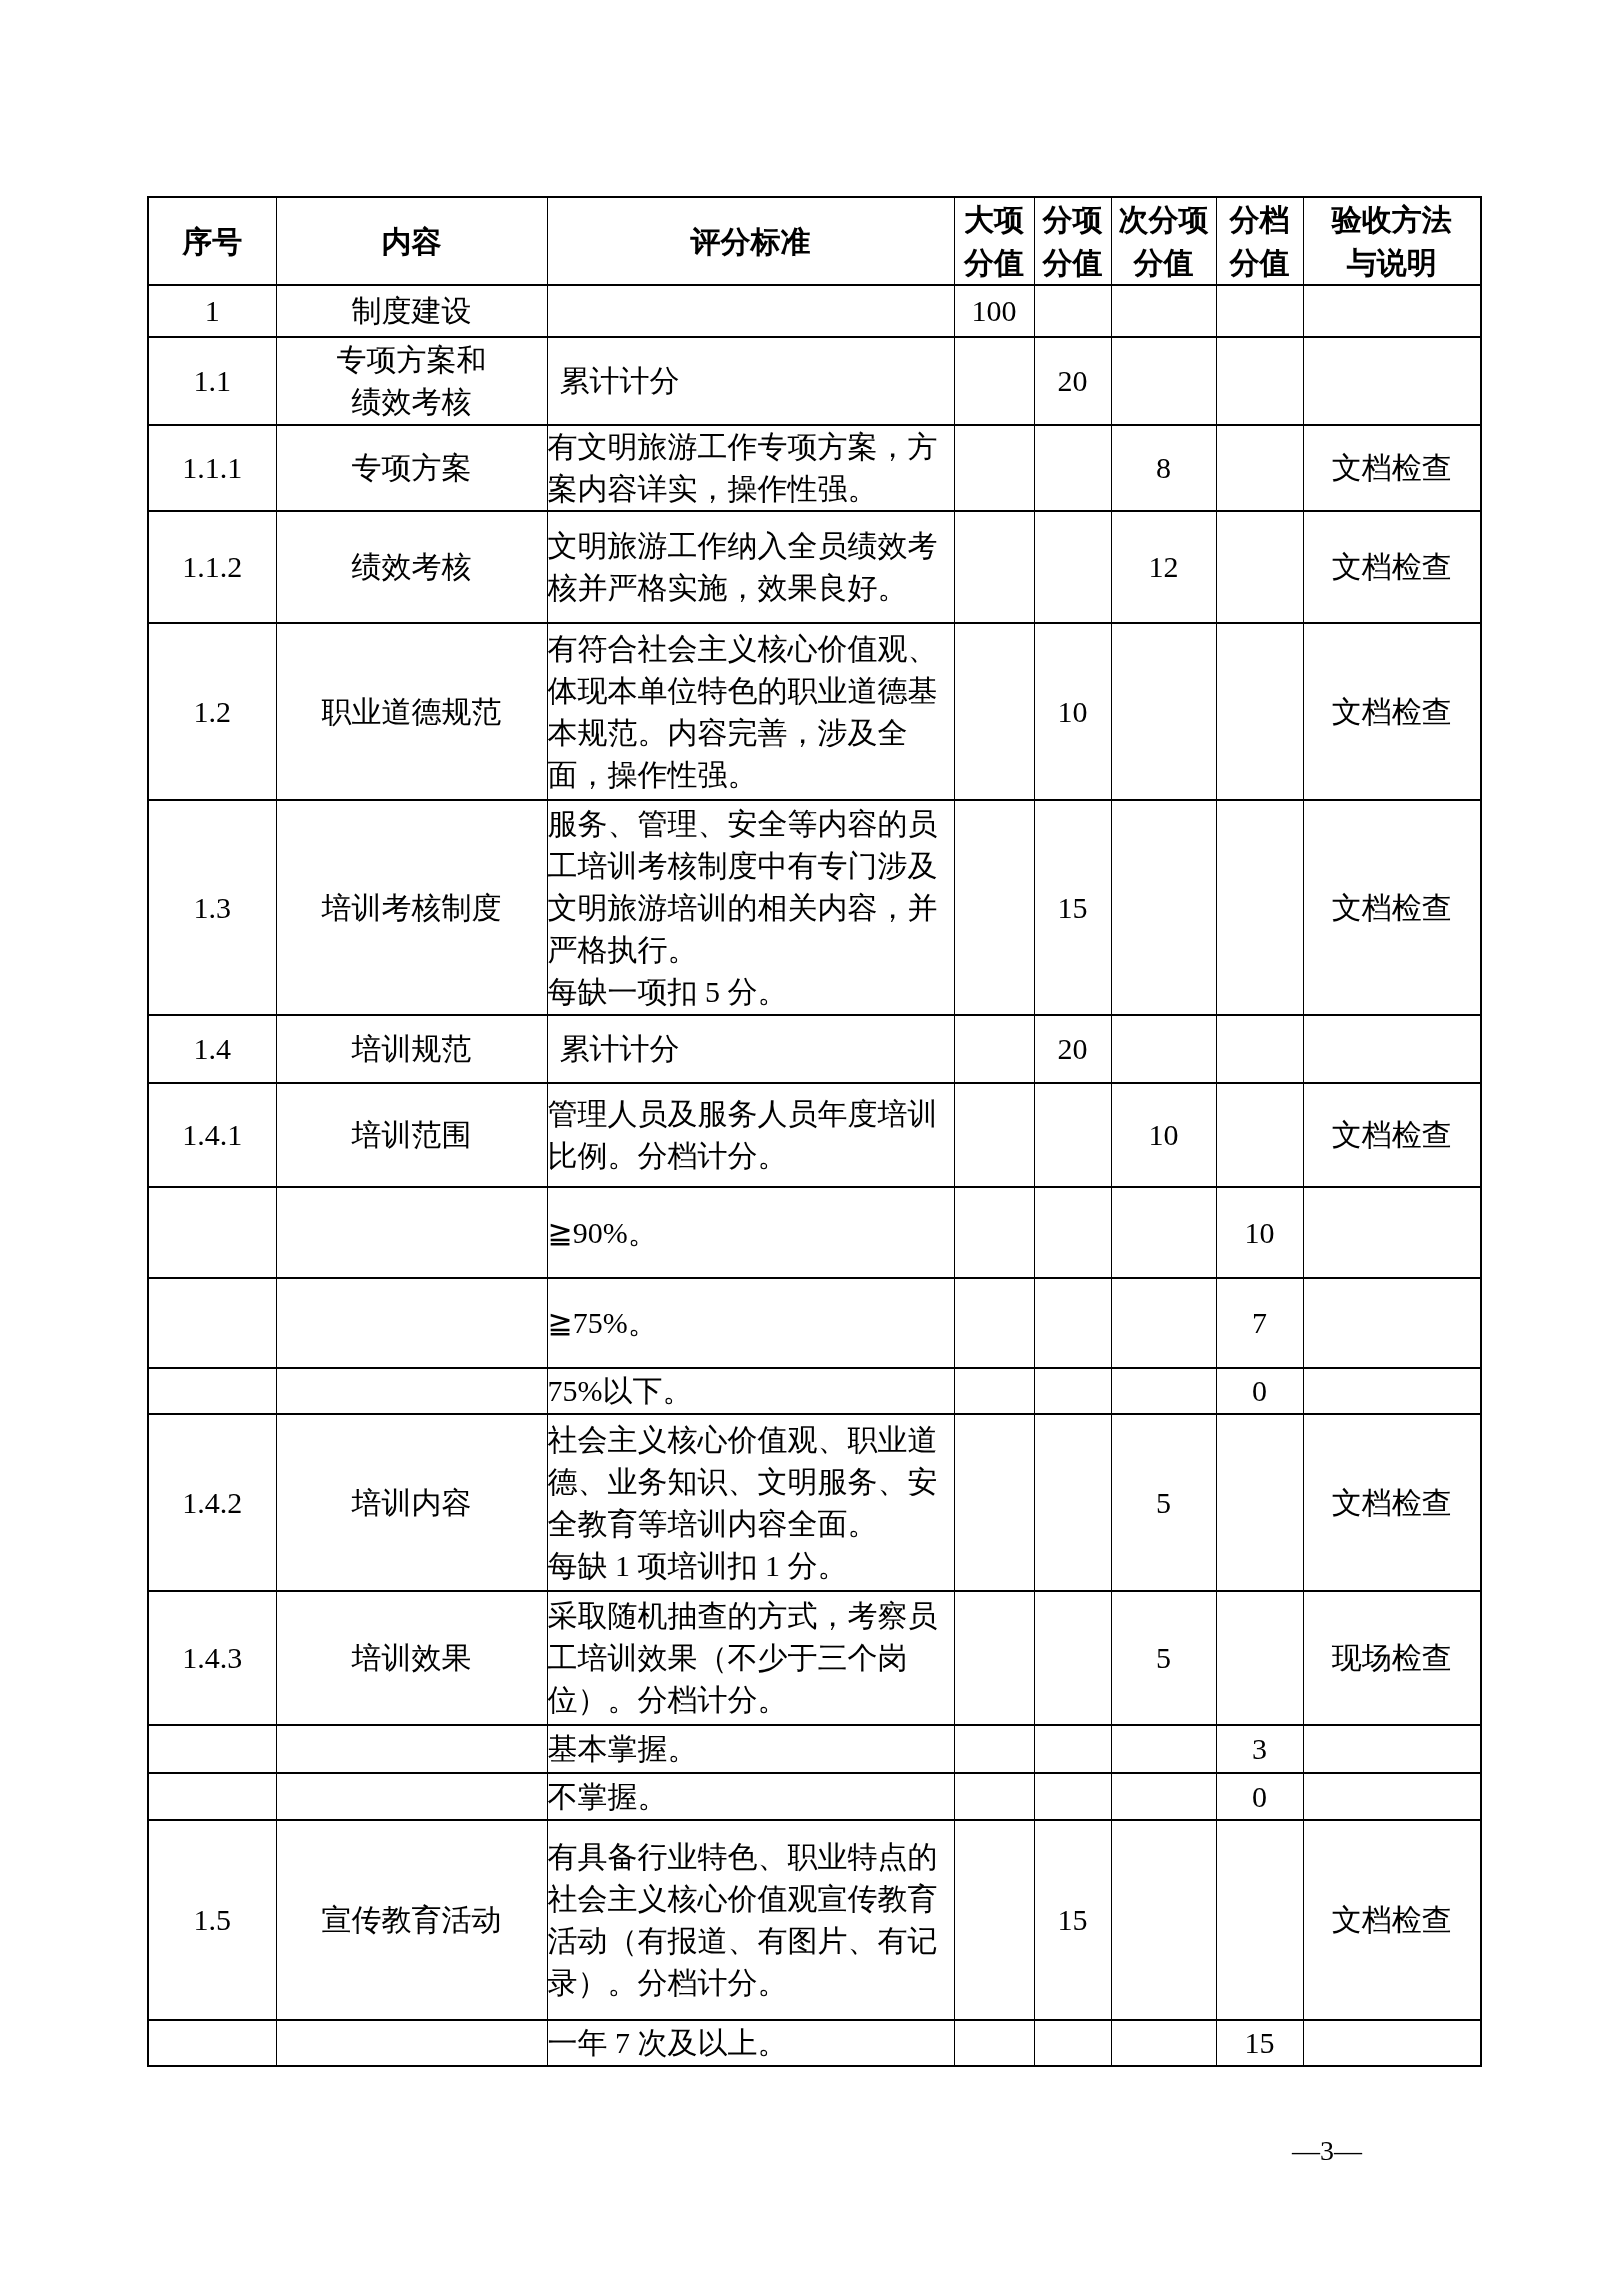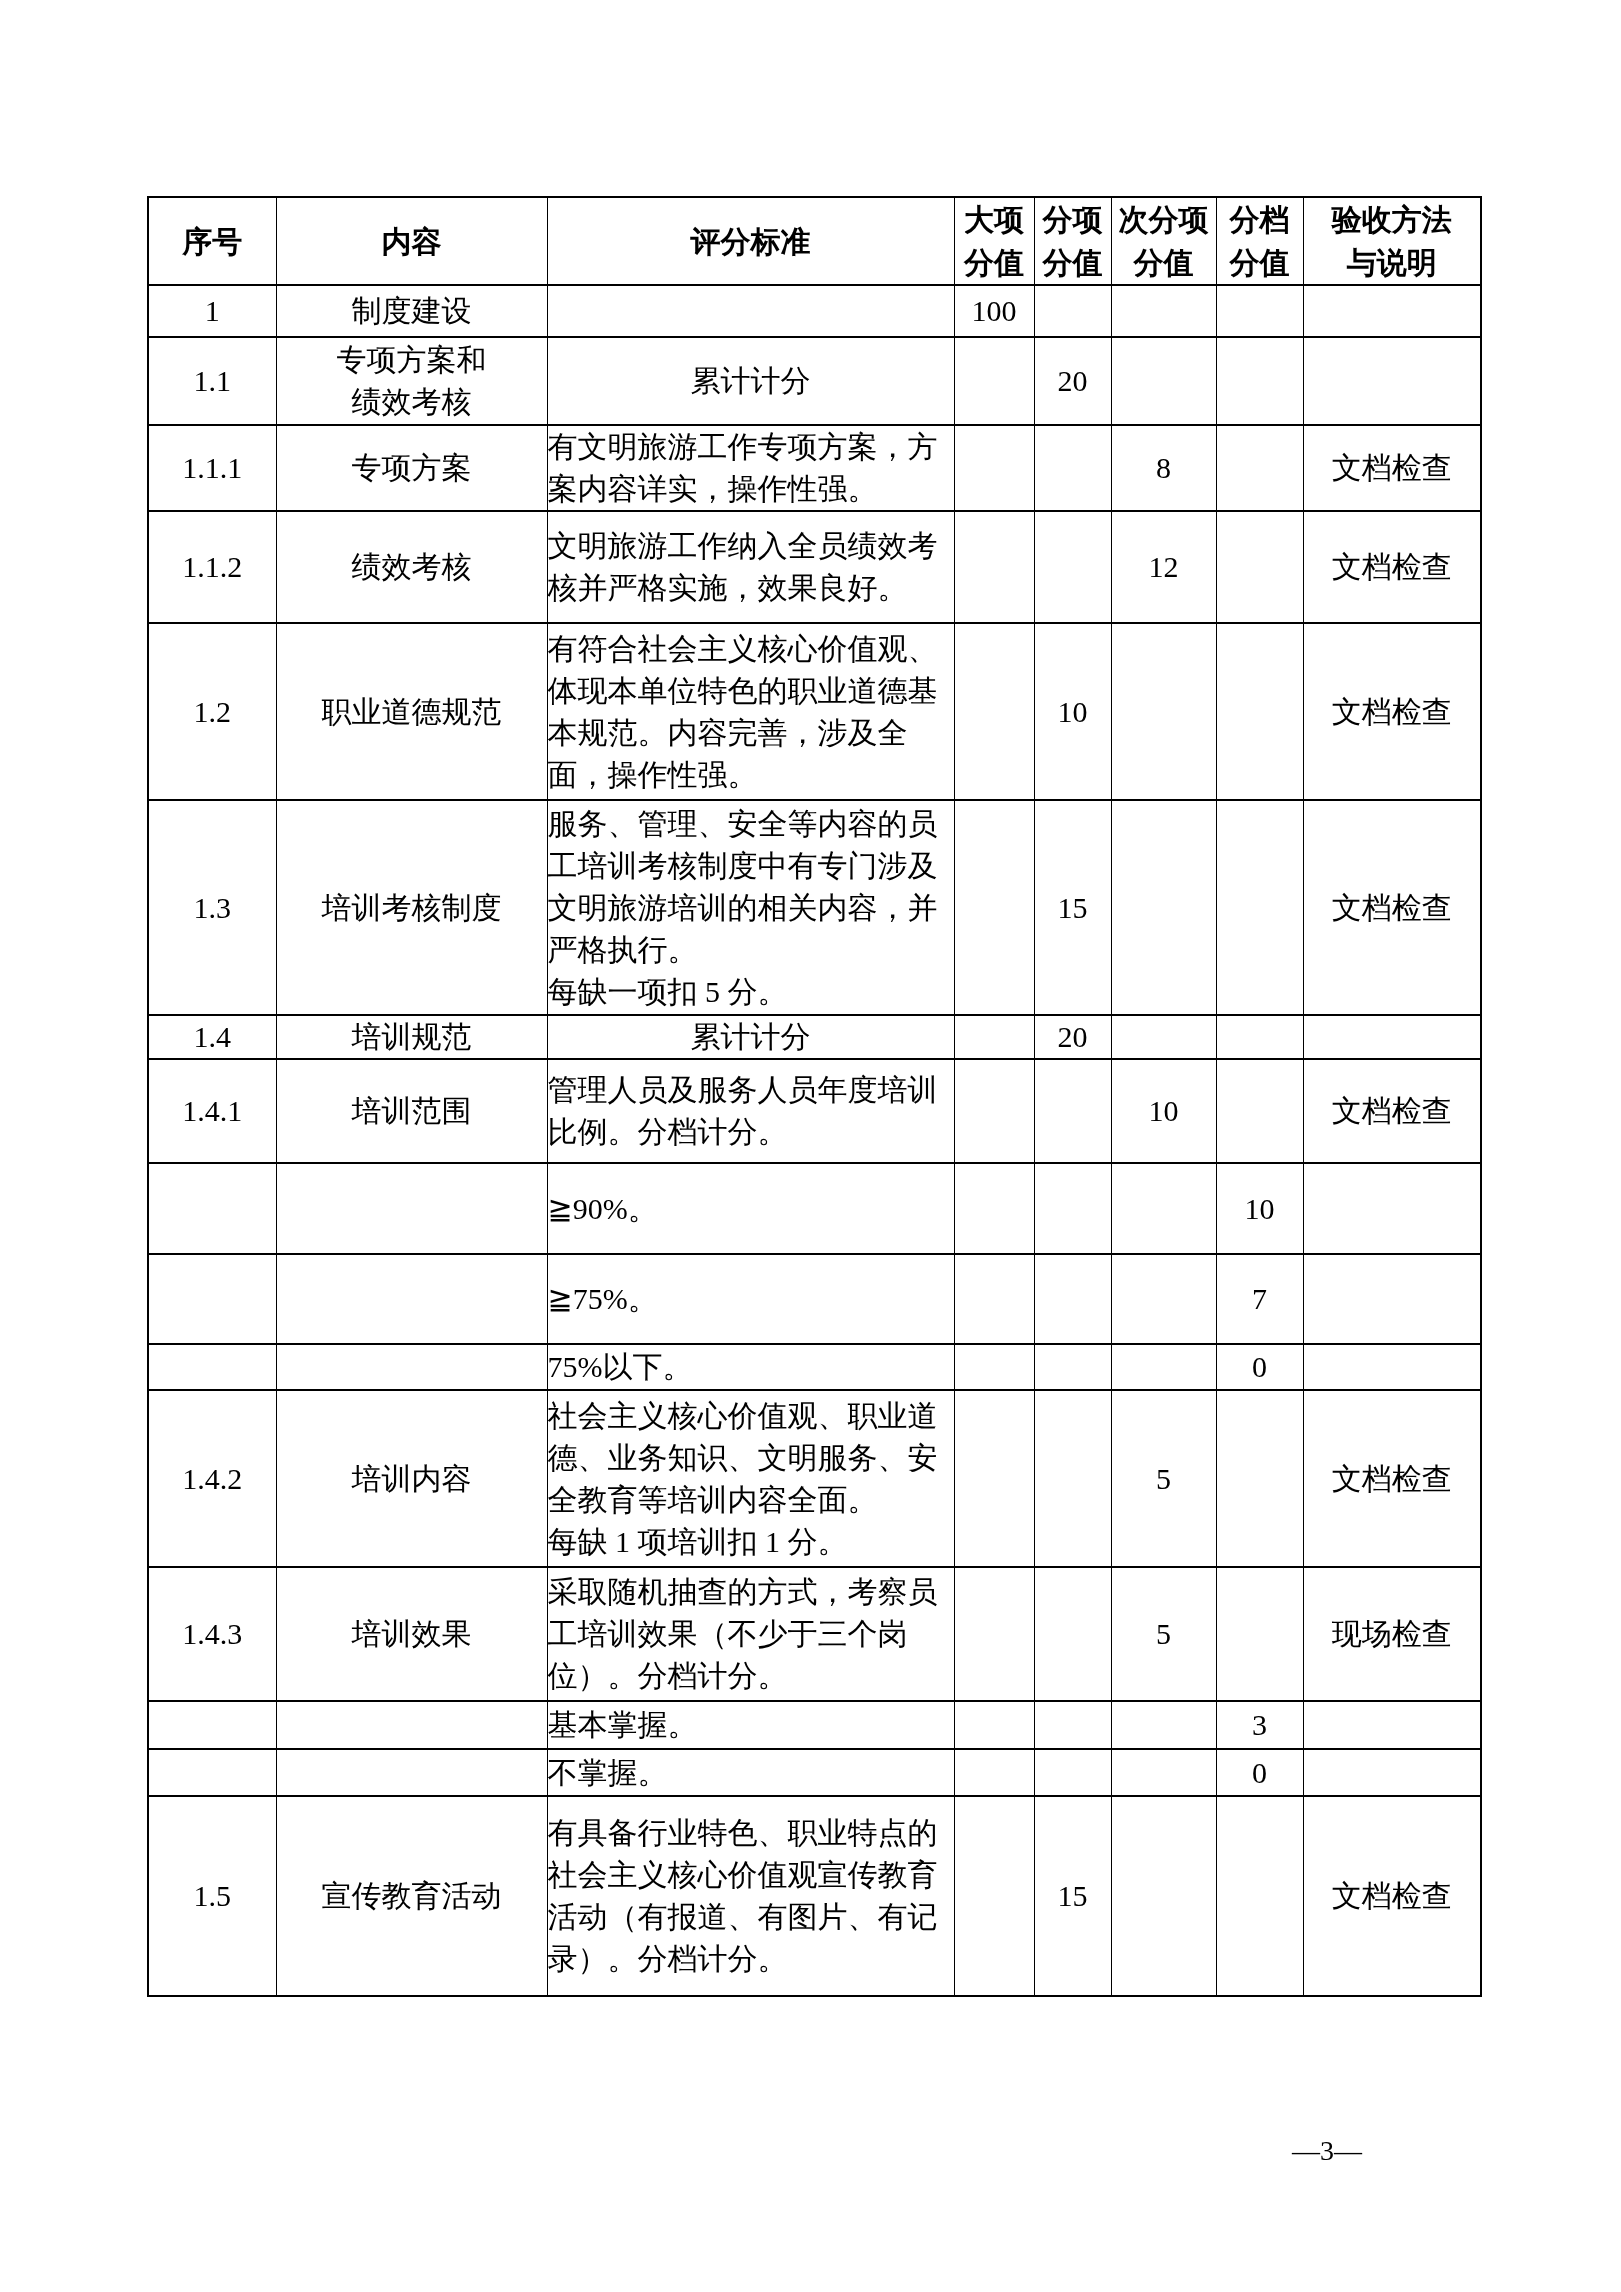--- a/index.html
+++ b/index.html
@@ -39,21 +39,21 @@
     text-align: center;
     white-space: pre-line;
   }
   table.doc td {
     font-size: 30px;
     line-height: 42px;
     white-space: pre-line;
   }
   td.c-seq, td.c-content { text-align: center; }
   td.c-criteria { text-align: left; padding: 2px 11.8px 2px 9.8px; }
-  td.c-criteria.center { text-align: center; padding: 0; }
+  td.c-criteria.center { padding: 12px; }
   td.c-num, td.c-method { text-align: center; }
   .page-number {
     position: absolute;
     left: 1292px;
     top: 2135px;
     font-size: 28px;
     line-height: 31px;
     font-family: "Liberation Serif", serif;
     white-space: nowrap;
   }
@@ -247,17 +247,27 @@
         <tr style="height: 200px;">
           <td class="c-seq">1.5</td>
           <td class="c-content">宣传教育活动</td>
           <td class="c-criteria">有具备行业特色、职业特点的社会主义核心价值观宣传教育活动（有报道、有图片、有记录）。分档计分。</td>
           <td class="c-num"></td>
           <td class="c-num">15</td>
           <td class="c-num"></td>
           <td class="c-num"></td>
           <td class="c-method">文档检查</td>
         </tr>
+        <tr style="height: 46px;">
+          <td class="c-seq"></td>
+          <td class="c-content"></td>
+          <td class="c-criteria">一年 7 次及以上。</td>
+          <td class="c-num"></td>
+          <td class="c-num"></td>
+          <td class="c-num"></td>
+          <td class="c-num">15</td>
+          <td class="c-method"></td>
+        </tr>
       </tbody>
   </table>
   <div class="page-number">—3—</div>
 </div>
 
 
 </body></html>

